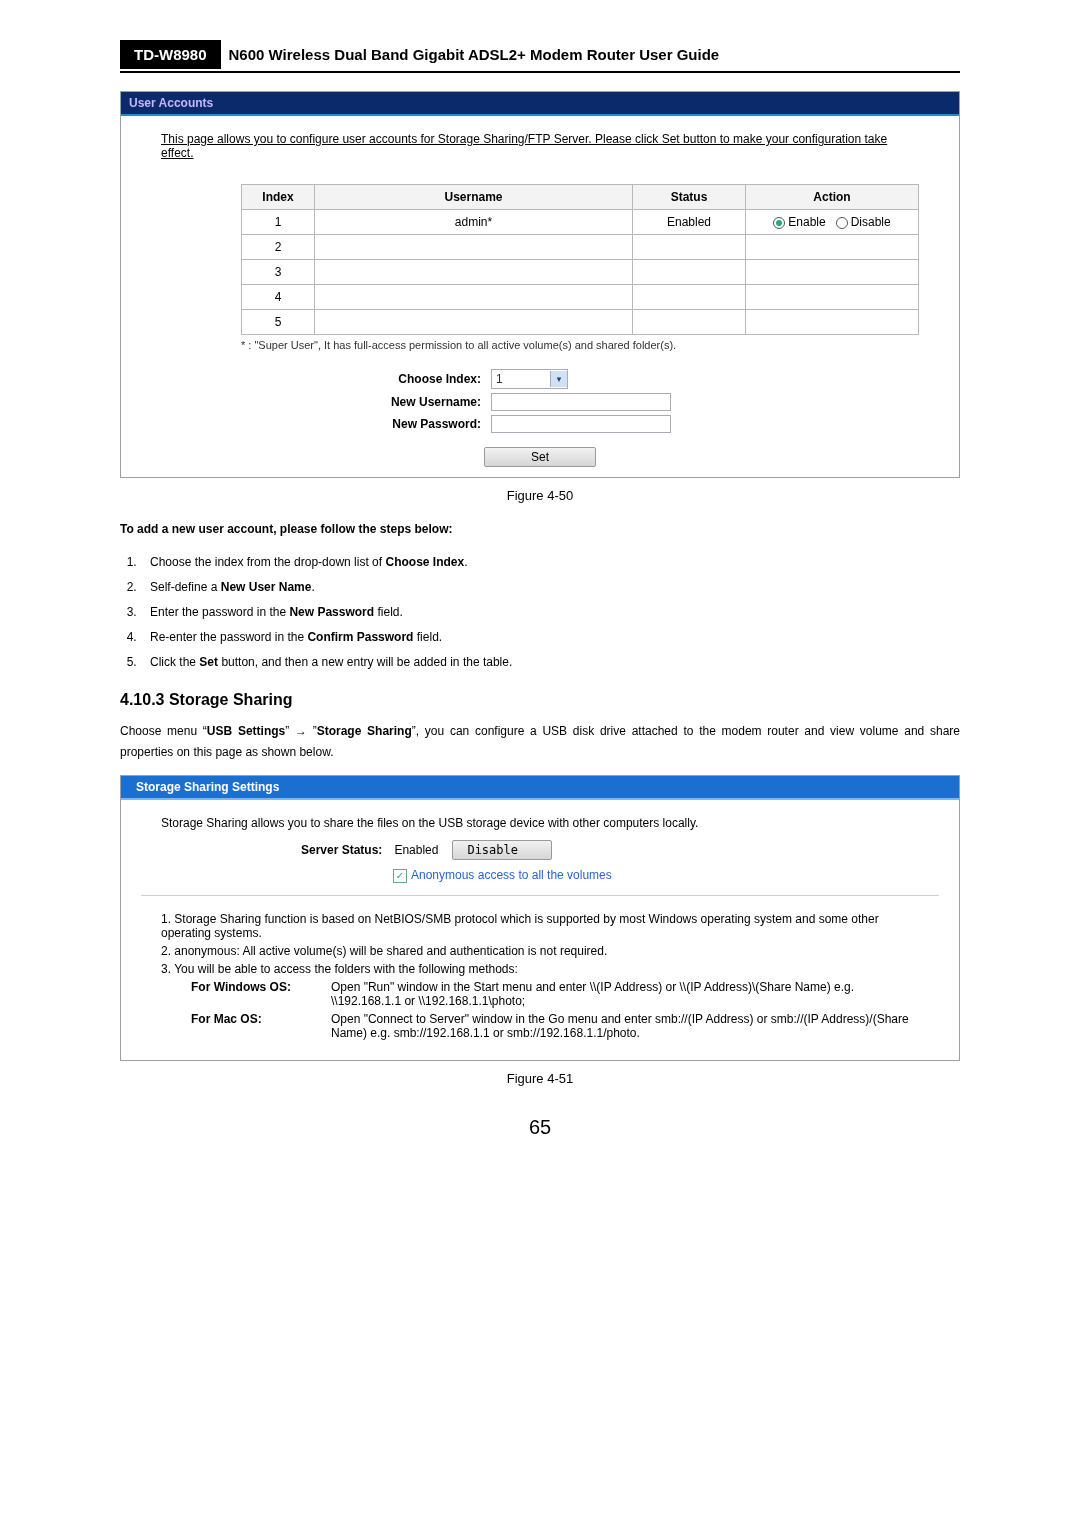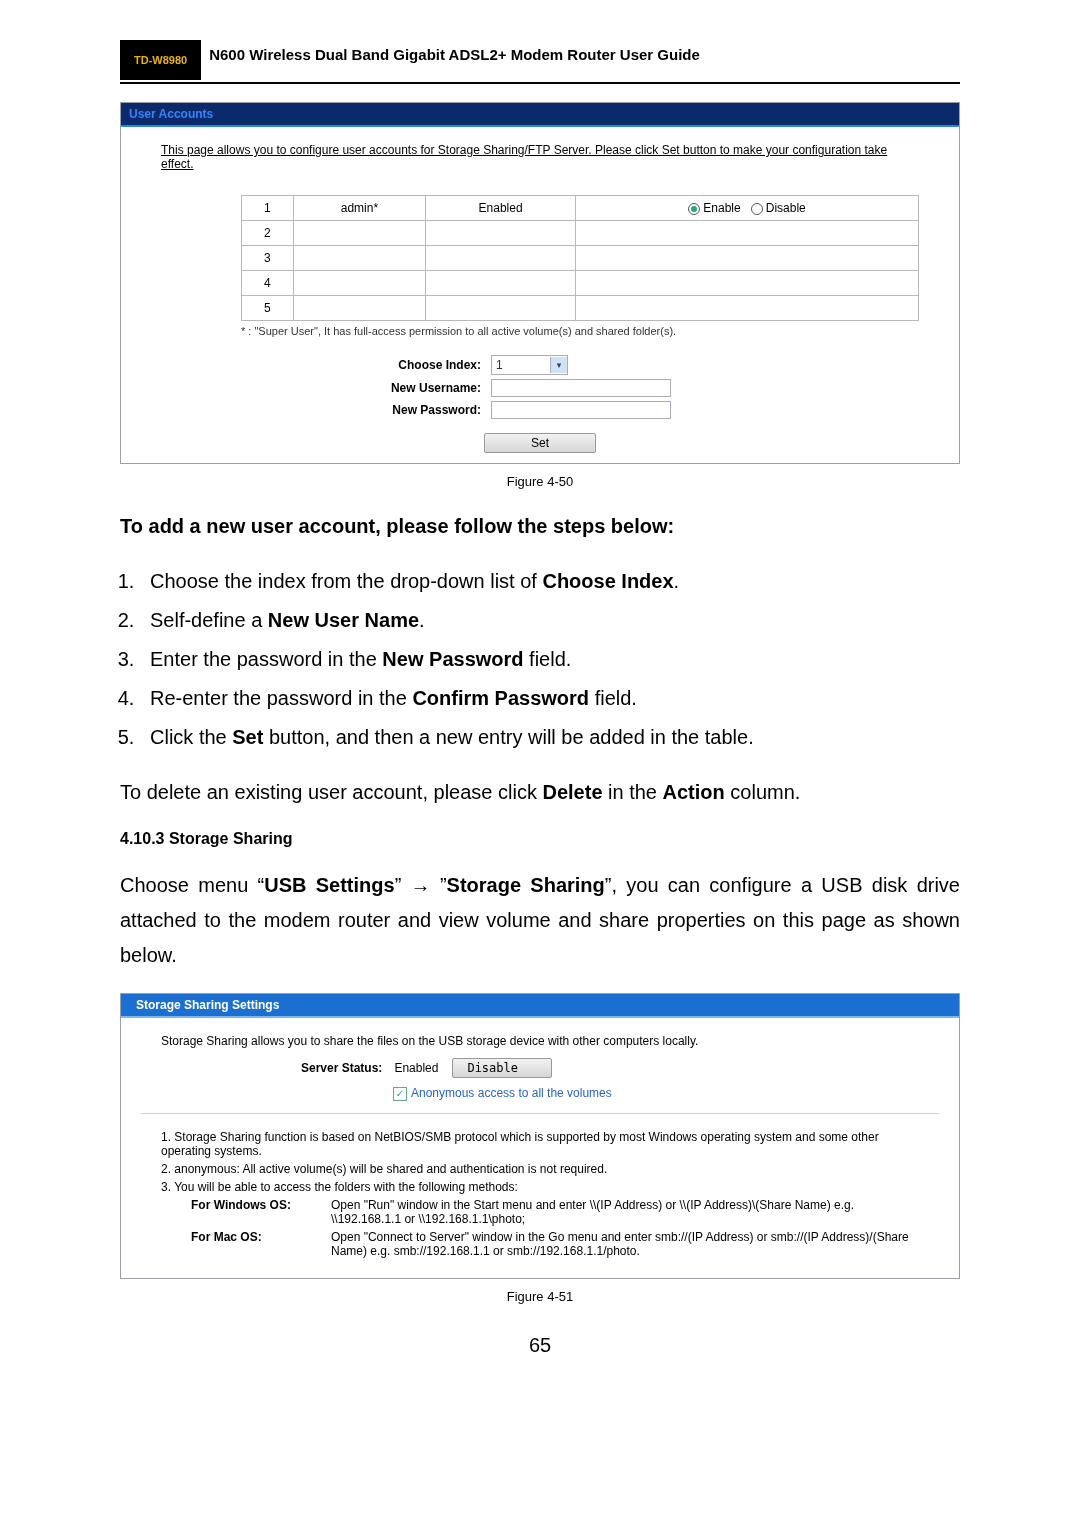--- a/index.html
+++ b/index.html
@@ -20,38 +20,38 @@
     border-bottom: 2px solid #000;
     padding-bottom: 2px;
     margin-bottom: 18px;
   }
   .doc-header-inner {
     display: flex;
     align-items: stretch;
   }
   .model-badge {
     background: #000;
-    color: #eab308;
-    font-weight: bold;
-    font-size: 11px;
-    padding: 14px 14px;
+    color: #ffffff;
+    font-weight: bold;
+    font-size: 15px;
+    padding: 6px 14px;
   }
   .model-title {
     font-weight: bold;
     font-size: 15px;
     padding: 6px 8px;
   }
   
   .panel {
     border: 1px solid #9aa0a6;
     margin-bottom: 10px;
   }
   .panel-title {
     background: #0a2a6b;
-    color: #3b82f6;
+    color: #c4b5fd;
     font-weight: bold;
     font-size: 12px;
     padding: 4px 8px;
   }
   .panel-sep {
     height: 2px;
     background: #2a88d0;
   }
   .panel-body {
     padding: 10px 40px 10px 40px;
@@ -159,21 +159,21 @@
     background: linear-gradient(#f2f2f2, #d6d6d6);
     border: 1px solid #999;
     border-radius: 2px;
   }
   .fig-caption {
     text-align: center;
     font-size: 13px;
     margin: 8px 0 16px;
   }
   .body-text p, .body-text ol, .body-text li {
-    font-size: 20px;
+    font-size: 12px;
     line-height: 1.75;
   }
   .body-text .bold { font-weight: bold; }
   .body-text ol {
     padding-left: 20px;
     margin: 0;
   }
   .body-text ol li {
     padding-left: 10px;
     margin-bottom: 4px;
@@ -272,20 +272,26 @@
   </div>
 
   <div class="panel">
     <div class="panel-title">User Accounts</div>
     <div class="panel-sep"></div>
     <div class="panel-body">
       <div class="panel-desc">This page allows you to configure user accounts for Storage Sharing/FTP Server. Please click Set button to make your configuration take effect.</div>
 
       <table class="accounts">
         <tbody>
+            <tr>
+          <th style="width:60px">Index</th>
+          <th>Username</th>
+          <th style="width:100px">Status</th>
+          <th style="width:160px">Action</th>
+        </tr>
         <tr>
           <td>1</td>
           <td>admin*</td>
           <td>Enabled</td>
           <td>
             <span class="radio-dot selected"></span><span>Enable</span>
             &nbsp;
             <span class="radio-dot"></span><span>Disable</span>
           </td>
         </tr>
@@ -346,23 +352,20 @@
 
   <div class="body-text">
     <p class="bold">To add a new user account, please follow the steps below:</p>
     <ol>
       <li><span>Choose the index from the drop-down list of </span><span class="bold">Choose Index</span><span>.</span></li>
       <li><span>Self-define a </span><span class="bold">New User Name</span><span>.</span></li>
       <li><span>Enter the password in the </span><span class="bold">New Password</span><span> field.</span></li>
       <li><span>Re-enter the password in the </span><span class="bold">Confirm Password</span><span> field.</span></li>
       <li><span>Click the </span><span class="bold">Set</span><span> button, and then a new entry will be added in the table.</span></li>
     </ol>
-    <p>
-      <span>To delete an existing user account, please click </span><span class="bold">Delete</span><span> in the </span><span class="bold">Action</span><span> column.</span>
-    </p>
 
     <h3 class="section">4.10.3 Storage Sharing</h3>
 
     <p style="text-align:justify">
       <span>Choose menu “</span><span class="bold">USB Settings</span><span class="arrow">” → ”</span><span class="bold">Storage Sharing</span><span>”, you can configure a USB disk drive attached to the modem router and view volume and share properties on this page as shown below.</span>
     </p>
   </div>
 
   <div class="panel">
     <div class="panel-title2">Storage Sharing Settings</div>

